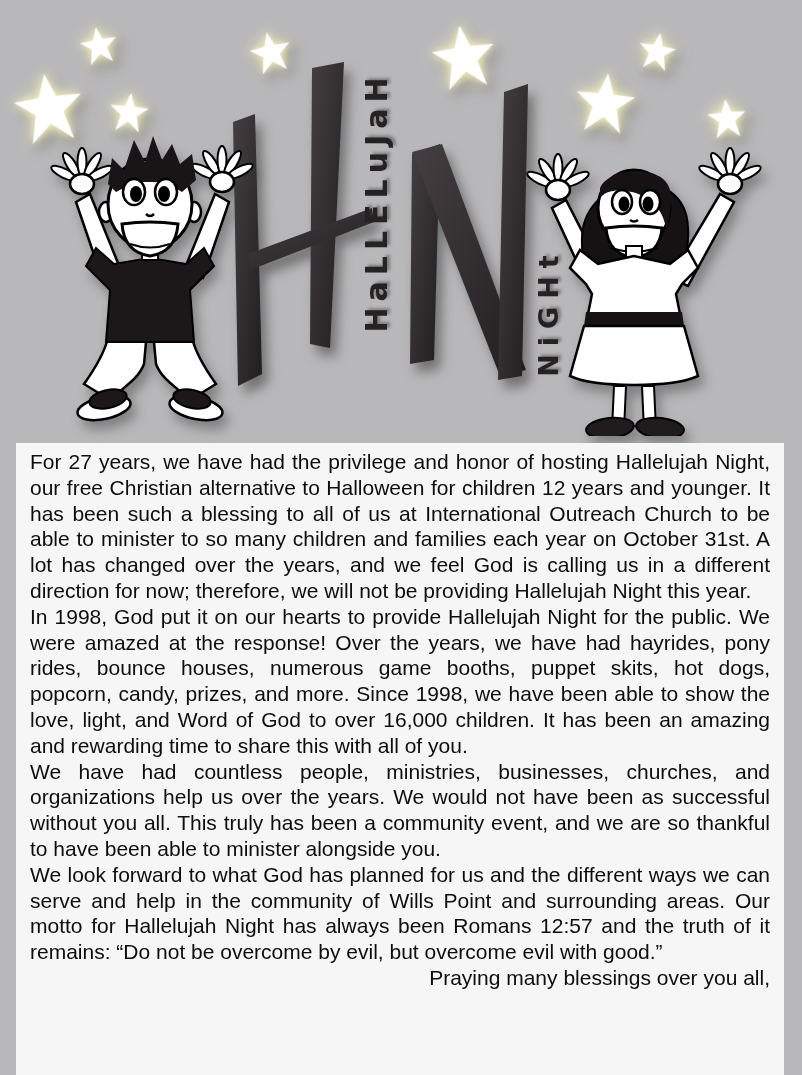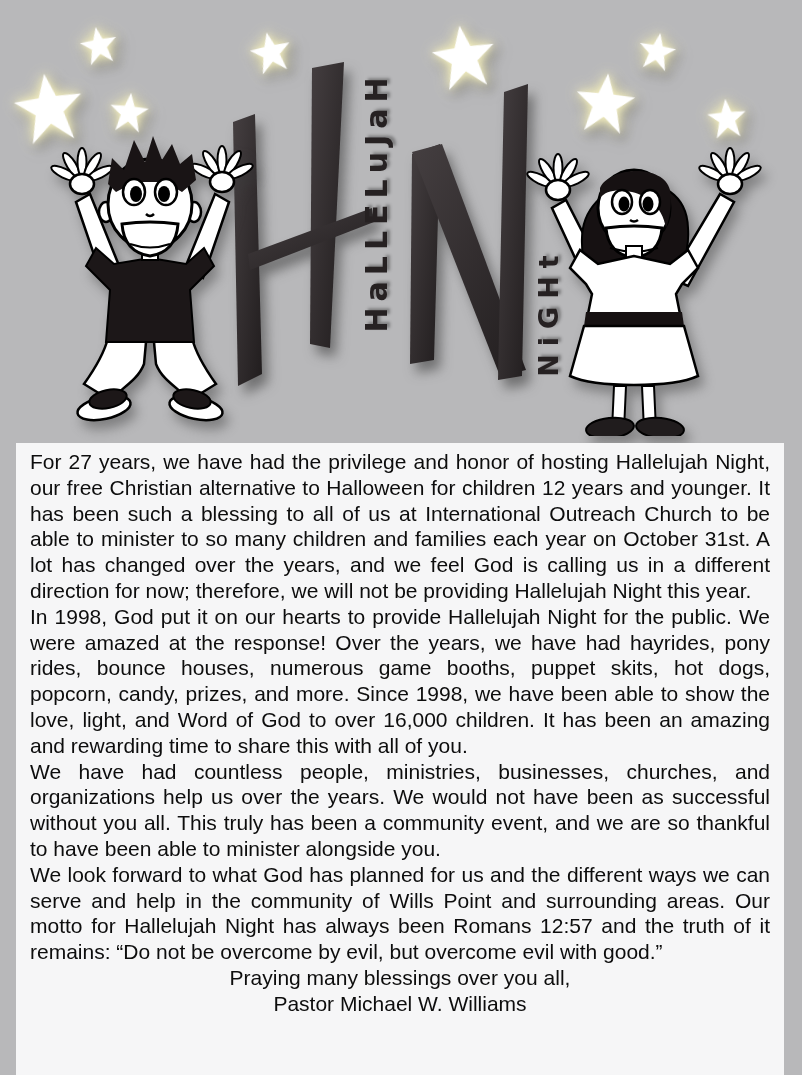--- a/index.html
+++ b/index.html
@@ -21,21 +21,21 @@
         text-shadow:2px 3px 3px rgba(40,40,40,.4);}
   #vhallelujah{left:227px;top:180px;width:300px;height:44px;font-size:30px;letter-spacing:6px;line-height:44px;}
   #vnight{left:464px;top:292px;width:170px;height:40px;font-size:27px;letter-spacing:8px;line-height:40px;}
   .figure{position:absolute;z-index:3;
         filter:drop-shadow(5px 8px 6px rgba(60,60,60,.45));}
   
   .panel{position:absolute;left:16px;top:443px;width:768px;height:796px;background:#f6f6f7;z-index:4;}
   .panel-inner{padding:6px 14px 0 14px;font-size:21px;line-height:25.8px;
         color:#0d0d0d;text-align:justify;}
   .panel-inner p{margin:0;}
-  .closing{margin-top:24px;text-align:center;}
+  .closing{margin-top:24px;text-align:right;}
 </style>
 </head>
 <body>
 
 <div class="page">
 
   <div class="banner">
 
     <div class="star" style="left:79px;top:26px;transform:rotate(-10deg)">
       <svg width="40" height="40" viewBox="0 0 100 100">
@@ -217,18 +217,17 @@
   </div>
 
   <div class="panel">
     <div class="panel-inner">
       <p>For 27 years, we have had the privilege and honor of hosting Hallelujah Night, our free Christian alternative to Halloween for children 12 years and younger. It has been such a blessing to all of us at International Outreach Church to be able to minister to so many children and families each year on October 31st. A lot has changed over the years, and we feel God is calling us in a different direction for now; therefore, we will not be providing Hallelujah Night this year.</p>
       <p>In 1998, God put it on our hearts to provide Hallelujah Night for the public. We were amazed at the response! Over the years, we have had hayrides, pony rides, bounce houses, numerous game booths, puppet skits, hot dogs, popcorn, candy, prizes, and more. Since 1998, we have been able to show the love, light, and Word of God to over 16,000 children. It has been an amazing and rewarding time to share this with all of you.</p>
       <p>We have had countless people, ministries, businesses, churches, and organizations help us over the years. We would not have been as successful without you all. This truly has been a community event, and we are so thankful to have been able to minister alongside you.</p>
       <p>We look forward to what God has planned for us and the different ways we can serve and help in the community of Wills Point and surrounding areas. Our motto for Hallelujah Night has always been Romans 12:57 and the truth of it remains: “Do not be overcome by evil, but overcome evil with good.”</p>
       <p class="closing">
         <span>Praying many blessings over you all,</span><br>
-        <span>Pastor Michael W. Williams</span>
       </p>
     </div>
   </div>
 
 </div>
 
 </body></html>

